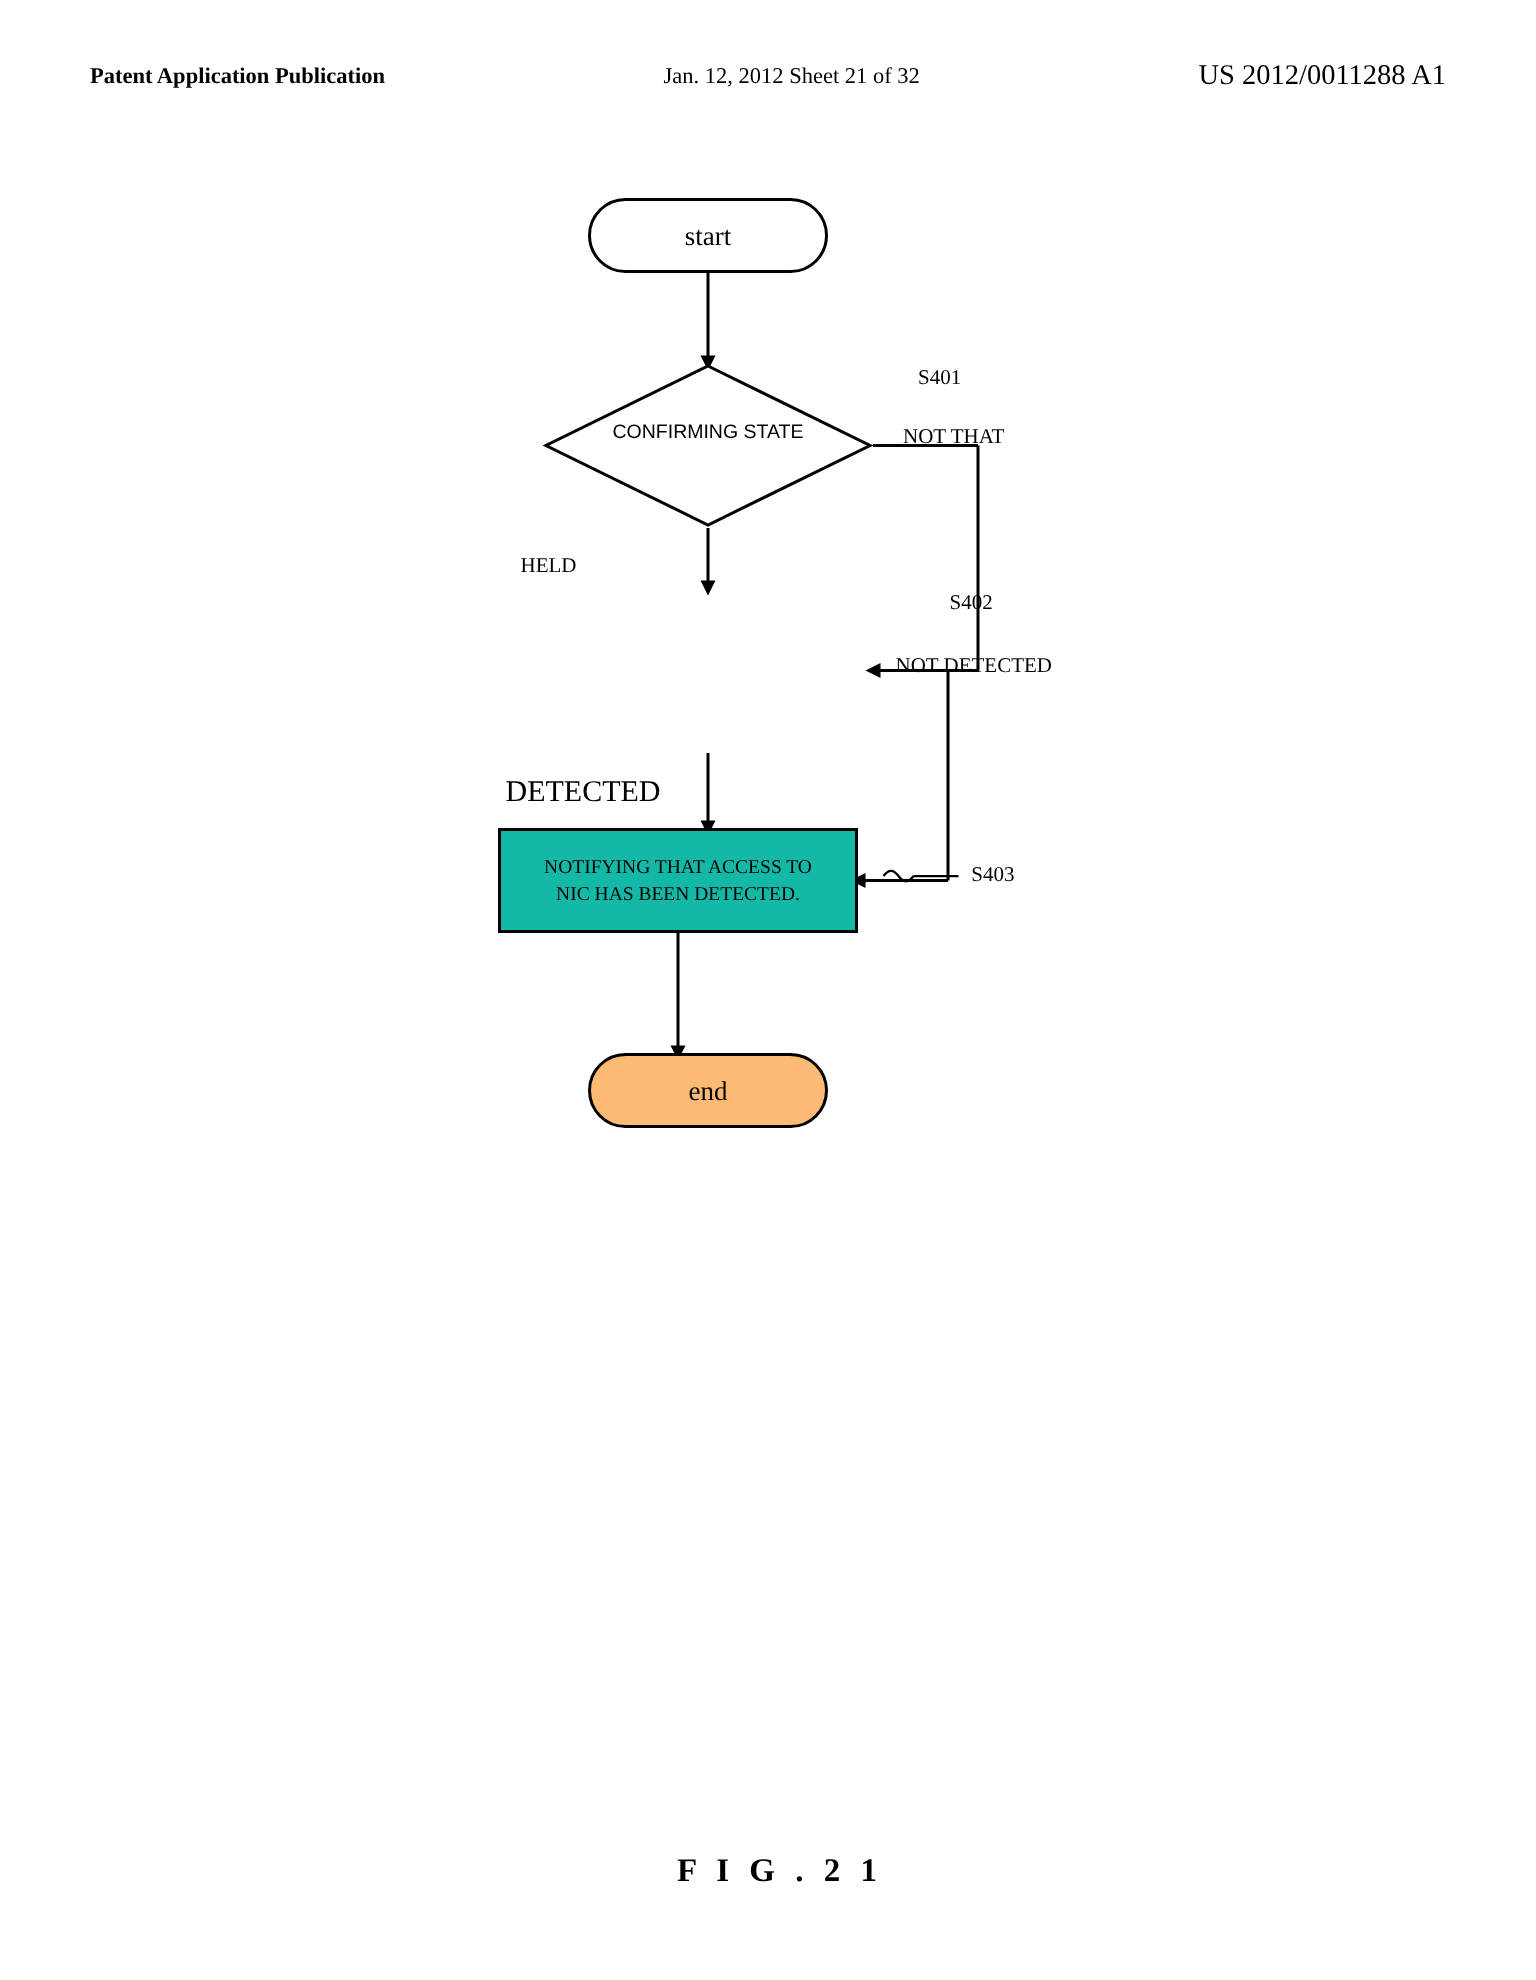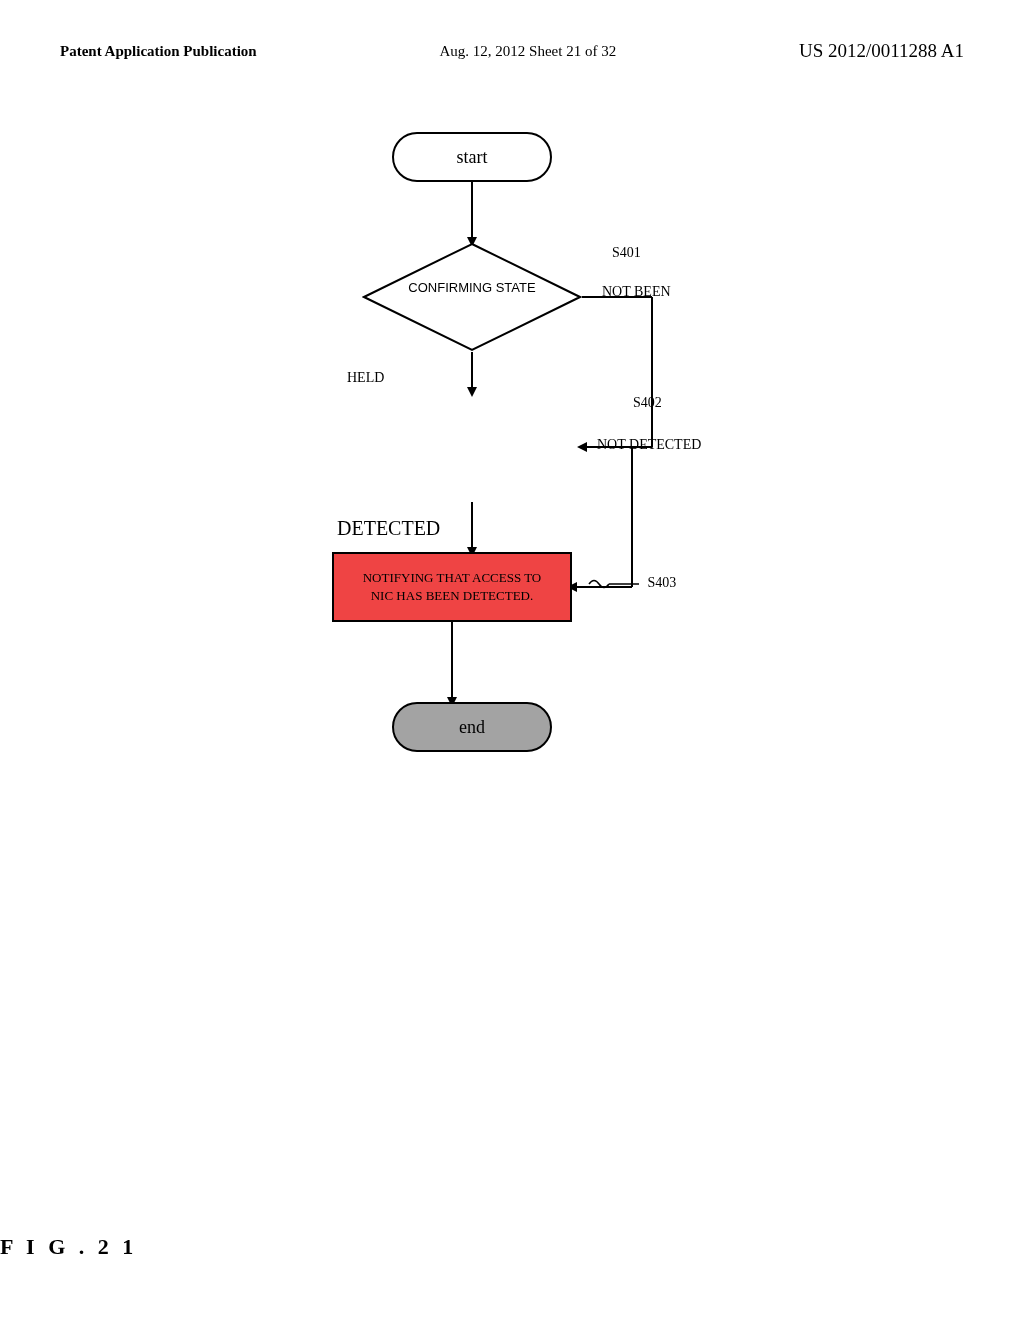--- a/index.html
+++ b/index.html
@@ -150,21 +150,21 @@
       top: 430px;
       width: 240px;
       height: 70px;
       border: 2px solid #000;
       display: flex;
       align-items: center;
       justify-content: center;
       text-align: center;
       font-size: 13px;
       line-height: 1.4;
-      background: #ef4444;
+      background: #14b8a6;
     }
 
     
     .label-s403 {
       position: absolute;
       left: 352px;
       top: 450px;
       font-size: 14px;
     }
 
@@ -173,51 +173,52 @@
       position: absolute;
       left: 160px;
       top: 580px;
       width: 160px;
       height: 50px;
       border: 2px solid #000;
       border-radius: 25px;
       display: flex;
       align-items: center;
       justify-content: center;
-      background: #a3a3a3;
+      background: #fdba74;
       font-size: 18px;
     }
 
     
     .figure-label {
       position: absolute;
       bottom: 60px;
-      left: 0;
+      left: 16px;
       right: 0;
+      text-align: center;
       font-size: 22px;
       font-weight: bold;
       letter-spacing: 4px;
     }
 
     
     .arrows-overlay {
       position: absolute;
       top: 0;
       left: 0;
       width: 560px;
       height: 780px;
       pointer-events: none;
     }
   </style>
 </head>
 <body>
 
 <div class="header">
   <span class="header-left">Patent Application Publication</span>
-  <span class="header-center">Aug. 12, 2012  Sheet 21 of 32</span>
+  <span class="header-center">Jan. 12, 2012  Sheet 21 of 32</span>
   <span class="header-right">US 2012/0011288 A1</span>
 </div>
 
 <div class="diagram-area">
   <div class="flowchart">
 
     <svg class="arrows-overlay">
 
       <line x1="240" y1="60" x2="240" y2="120" stroke="#000" stroke-width="2"></line>
       <polygon points="235,115 245,115 240,125" fill="#000"></polygon>
@@ -254,21 +255,21 @@
     </div>
 
     <div class="diamond-s401 shape">
       <svg viewBox="0 0 220 110" xmlns="http://www.w3.org/2000/svg">
         <polygon points="110,2 218,55 110,108 2,55" fill="white" stroke="black" stroke-width="2"></polygon>
         <text x="110" y="50" text-anchor="middle" font-family="Arial, sans-serif" font-size="13" font-weight="normal">CONFIRMING STATE</text>
       </svg>
     </div>
 
     <div class="label-not-held shape">
-      <span>NOT  BEEN</span>
+      <span>NOT  THAT</span>
     </div>
 
     <div class="label-held shape">
       <span>HELD</span>
     </div>
 
     <div class="label-s402 shape">
       <span>S402</span>
     </div>
 

